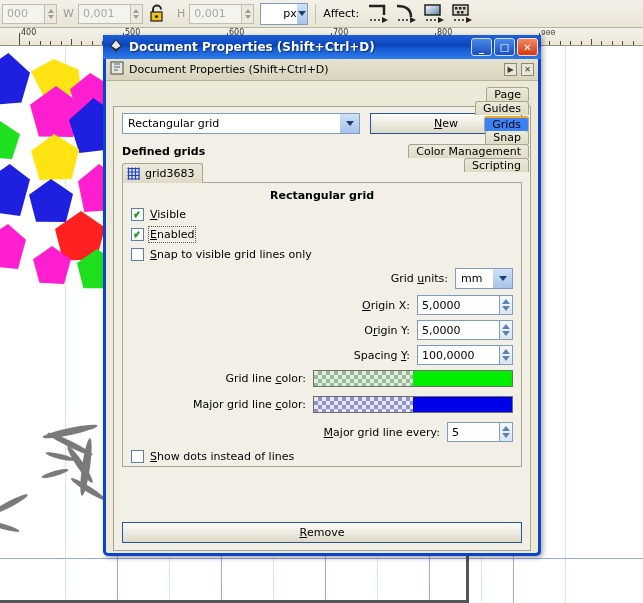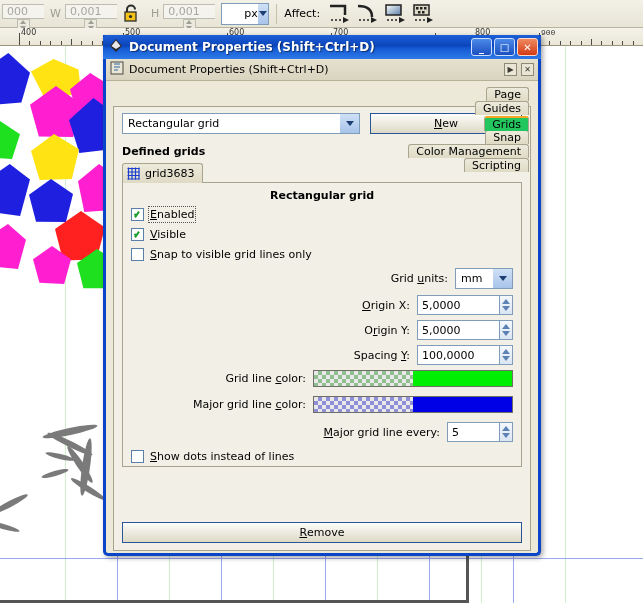--- a/index.html
+++ b/index.html
@@ -25,21 +25,21 @@
   .stroke { position:absolute; background:#7a7a7a; border-radius:50%; }
 
   
   #toolbar {
     position:absolute; left:0; top:0; width:643px; height:28px;
     background:linear-gradient(#f3f1e7,#e8e5d6);
     border-bottom:1px solid #b9b49e;
     display:flex; align-items:center; padding-left:2px;
   }
   .tb-label { color:#9d9d95; margin:0 4px 0 6px; font-size:11px; }
-  .tb-spin { display:flex; align-items:center; height:20px;flex-direction:column; }
+  .tb-spin { display:flex; align-items:flex-start; height:20px; }
   .tb-entry {
     width:52px; height:20px; background:#f4f3ee; border:1px solid #bdbdb2;
     border-right:none; color:#a8a8a0; font-size:11px;
     display:flex; align-items:center; padding-left:4px;
   }
   .tb-arrows {
     width:13px; height:20px; border:1px solid #bdbdb2; background:#eceadf;
     display:flex; flex-direction:column; justify-content:center; align-items:center;
   }
   .tb-arrows span { display:block; width:0; height:0; }
@@ -113,21 +113,21 @@
   
   #tabs { display:flex; align-items:flex-end; height:20px; position:relative; z-index:2;flex-direction:column; }
   .tab {
     height:18px; padding:0 7px; margin-right:2px;
     background:linear-gradient(#eceadb,#dedac4);
     border:1px solid #a8a48e; border-bottom:none;
     border-radius:3px 3px 0 0;
     display:flex; align-items:center; font-size:11px;
   }
   .tab.active {
-    background:#22c55e; height:20px;
+    background:#3b82f6; height:20px;
     border-top:2px solid #f5a623; border-bottom:none;
     position:relative; top:1px; z-index:3;
   }
   #tabpanel {
     border:1px solid #a8a48e; background:#f2f0e6;
     margin-top:-1px; padding:6px 8px 8px 8px; height:445px; position:relative;
   }
 
   .section-title { font-weight:bold; font-size:11px; margin:1px 0 3px 0; }
 
@@ -392,21 +392,21 @@
     <div class="rtick" style="left: 341.4px; height: 4px;"></div>
     <div class="rtick" style="left: 351.8px; height: 4px;"></div>
     <div class="rtick" style="left: 362.2px; height: 4px;"></div>
     <div class="rtick" style="left: 372.6px; height: 4px;"></div>
     <div class="rtick" style="left: 383px; height: 6px;"></div>
     <div class="rtick" style="left: 393.4px; height: 4px;"></div>
     <div class="rtick" style="left: 403.8px; height: 4px;"></div>
     <div class="rtick" style="left: 414.2px; height: 4px;"></div>
     <div class="rtick" style="left: 424.6px; height: 4px;"></div>
     <div class="rtick" style="left: 435px; height: 12px;"></div>
-    <div class="rlabel" style="left: 435px; margin-left: 38px;">800</div>
+    <div class="rlabel" style="left: 435px;">800</div>
     <div class="rtick" style="left: 445.4px; height: 4px;"></div>
     <div class="rtick" style="left: 455.8px; height: 4px;"></div>
     <div class="rtick" style="left: 466.2px; height: 4px;"></div>
     <div class="rtick" style="left: 476.6px; height: 4px;"></div>
     <div class="rtick" style="left: 487px; height: 6px;"></div>
     <div class="rtick" style="left: 497.4px; height: 4px;"></div>
     <div class="rtick" style="left: 507.8px; height: 4px;"></div>
     <div class="rtick" style="left: 518.2px; height: 4px;"></div>
     <div class="rtick" style="left: 528.6px; height: 4px;"></div>
     <div class="rtick" style="left: 539px; height: 12px;"></div>
@@ -503,27 +503,27 @@
         </div>
 
       <div id="grid-panel">
         <div id="rect-grid-heading">Rectangular grid</div>
 
         <div id="checkbox-list">
             <div class="chkrow">
               <div class="chkbox">
                 <span class="tick"></span>
               </div>
-              <div class="chklabel focusring"><span class="u">E</span>nabled</div>
+              <div class="chklabel"><span class="u">V</span>isible</div>
             </div>
             <div class="chkrow">
               <div class="chkbox">
                 <span class="tick"></span>
               </div>
-              <div class="chklabel"><span class="u">V</span>isible</div>
+              <div class="chklabel focusring"><span class="u">E</span>nabled</div>
             </div>
             <div class="chkrow">
               <div class="chkbox"></div>
               <div class="chklabel"><span class="u">S</span>nap to visible grid lines only</div>
             </div>
           </div>
 
         <div id="units-row">
           <div class="flabel">Grid <span class="u">u</span>nits:</div>
           <div id="units-combo">

